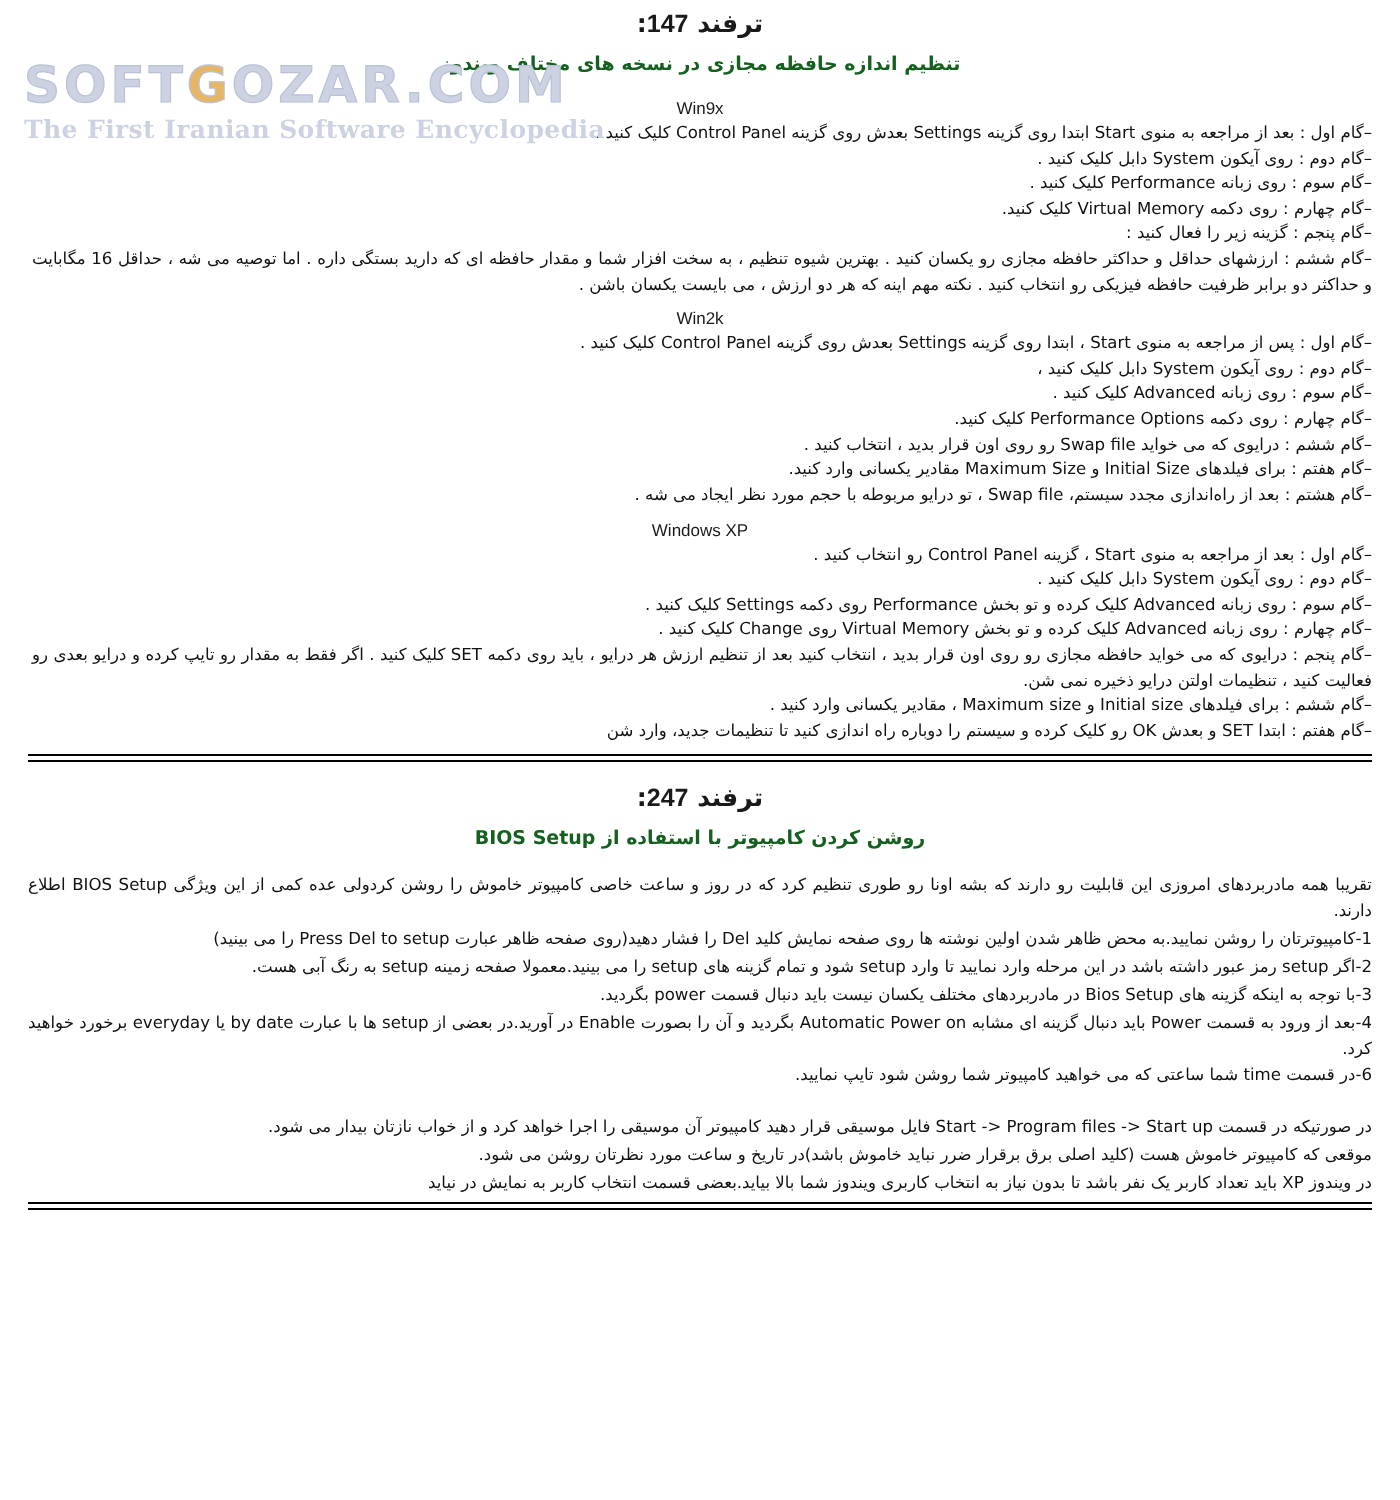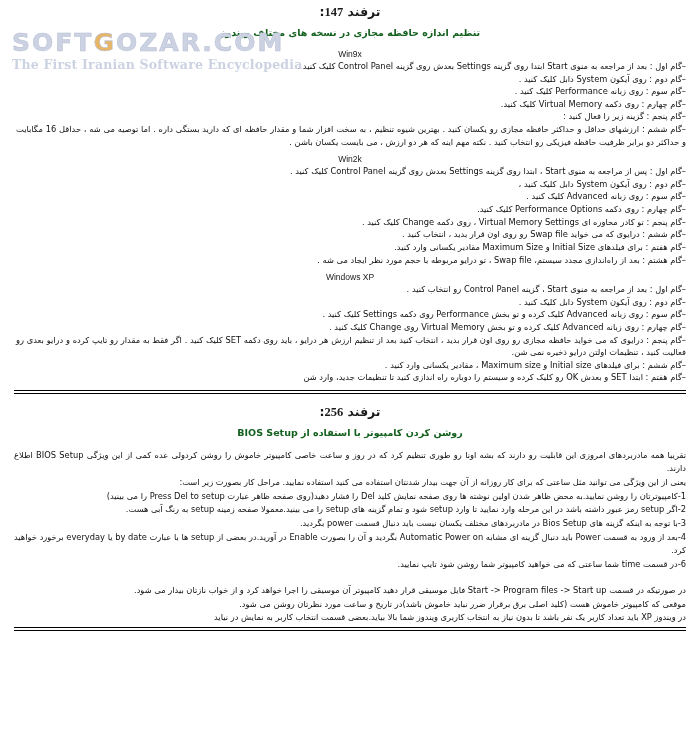--- a/index.html
+++ b/index.html
@@ -63,21 +63,21 @@
     text-align: center;
     font-weight: bold;
     font-size: 12.5px;
     color: #1a1a1a;
     margin: 0;
     padding-top: 3px;
     line-height: 1.5;
     direction: rtl;
   }
   .trick-title .num {
-    font-family: Liberation Serif, serif;
+    font-family: Liberation Sans, sans-serif;
     font-weight: bold;
   }
   .trick-subtitle {
     text-align: center;
     font-weight: bold;
     font-size: 9.5px;
     color: #14611f;
     margin: 4px 0 9px 0;
     line-height: 1.5;
     direction: rtl;
@@ -175,21 +175,20 @@
       <p class="step">–گام پنجم : گزینه زیر را فعال کنید :</p>
       <p class="step wrap">–گام ششم : ارزشهای حداقل و حداکثر حافظه مجازی رو یکسان کنید . بهترین شیوه تنظیم ، به سخت افزار شما و مقدار حافظه ای که دارید بستگی داره . اما توصیه می شه ، حداقل 16 مگابایت و حداکثر دو برابر ظرفیت حافظه فیزیکی رو انتخاب کنید . نکته مهم اینه که هر دو ارزش ، می بایست یکسان باشن .</p>
     </div>
 
     <div class="os-label">Win2k</div>
     <div class="steps">
       <p class="step">–گام اول : پس از مراجعه به منوی Start ، ابتدا روی گزینه Settings بعدش روی گزینه Control Panel کلیک کنید .</p>
       <p class="step">–گام دوم : روی آیکون System دابل کلیک کنید ،</p>
       <p class="step">–گام سوم : روی زبانه Advanced کلیک کنید .</p>
       <p class="step">–گام چهارم : روی دکمه Performance Options کلیک کنید.</p>
-      <p class="step">–گام پنجم : تو کادر محاوره ای Virtual Memory Settings ، روی دکمه Change کلیک کنید .</p>
       <p class="step">–گام ششم : درایوی که می خواید Swap file رو روی اون قرار بدید ، انتخاب کنید .</p>
       <p class="step">–گام هفتم : برای فیلدهای Initial Size و Maximum Size مقادیر یکسانی وارد کنید.</p>
       <p class="step">–گام هشتم : بعد از راه‌اندازی مجدد سیستم، Swap file ، تو درایو مربوطه با حجم مورد نظر ایجاد می شه .</p>
     </div>
 
     <div class="os-label">Windows XP</div>
     <div class="steps">
       <p class="step">–گام اول : بعد از مراجعه به منوی Start ، گزینه Control Panel رو انتخاب کنید .</p>
       <p class="step">–گام دوم : روی آیکون System دابل کلیک کنید .</p>
       <p class="step">–گام سوم : روی زبانه Advanced کلیک کرده و تو بخش Performance روی دکمه Settings کلیک کنید .</p>
@@ -199,28 +198,27 @@
       <p class="step">–گام هفتم : ابتدا SET و بعدش OK رو کلیک کرده و سیستم را دوباره راه اندازی کنید تا تنظیمات جدید، وارد شن</p>
     </div>
   </div>
 
   <div class="double-rule"></div>
 
   <div class="section-148">
 
     <div class="trick-title">
       <span>ترفند</span>
-      <span class="num">256</span><span>:</span>
+      <span class="num">247</span><span>:</span>
     </div>
 
     <div class="trick-subtitle">روشن کردن کامپیوتر با استفاده از BIOS Setup</div>
 
     <div class="indent-block">
       <p class="para">تقریبا همه مادربردهای امروزی این قابلیت رو دارند که بشه اونا رو طوری تنظیم کرد که در روز و ساعت خاصی کامپیوتر خاموش را روشن کردولی عده کمی از این ویژگی BIOS Setup اطلاع دارند.</p>
-      <p class="para">یعنی از این ویژگی می توانید مثل ساعتی که برای کار روزانه از آن جهت بیدار شدنتان استفاده می کنید استفاده نمایید. مراحل کار بصورت زیر است:</p>
       <p class="para">1-کامپیوترتان را روشن نمایید.به محض ظاهر شدن اولین نوشته ها روی صفحه نمایش کلید Del را فشار دهید(روی صفحه ظاهر عبارت Press Del to setup را می بینید)</p>
       <p class="para">2-اگر setup رمز عبور داشته باشد در این مرحله وارد نمایید تا وارد setup شود و تمام گزینه های setup را می بینید.معمولا صفحه زمینه setup به رنگ آبی هست.</p>
       <p class="para">3-با توجه به اینکه گزینه های Bios Setup در مادربردهای مختلف یکسان نیست باید دنبال قسمت power بگردید.</p>
       <p class="para">4-بعد از ورود به قسمت Power باید دنبال گزینه ای مشابه Automatic Power on بگردید و آن را بصورت Enable در آورید.در بعضی از setup ها با عبارت by date یا everyday برخورد خواهید کرد.</p>
       <p class="para">6-در قسمت time شما ساعتی که می خواهید کامپیوتر شما روشن شود تایپ نمایید.</p>
       <div class="spacer-md"></div>
       <p class="para">در صورتیکه در قسمت Start -&gt; Program files -&gt; Start up فایل موسیقی قرار دهید کامپیوتر آن موسیقی را اجرا خواهد کرد و از خواب نازتان بیدار می شود.</p>
       <p class="para">موقعی که کامپیوتر خاموش هست (کلید اصلی برق برقرار ضرر نباید خاموش باشد)در تاریخ و ساعت مورد نظرتان روشن می شود.</p>
 
       <p class="para">در ویندوز XP باید تعداد کاربر یک نفر باشد تا بدون نیاز به انتخاب کاربری ویندوز شما بالا بیاید.بعضی قسمت انتخاب کاربر به نمایش در نیاید</p>

